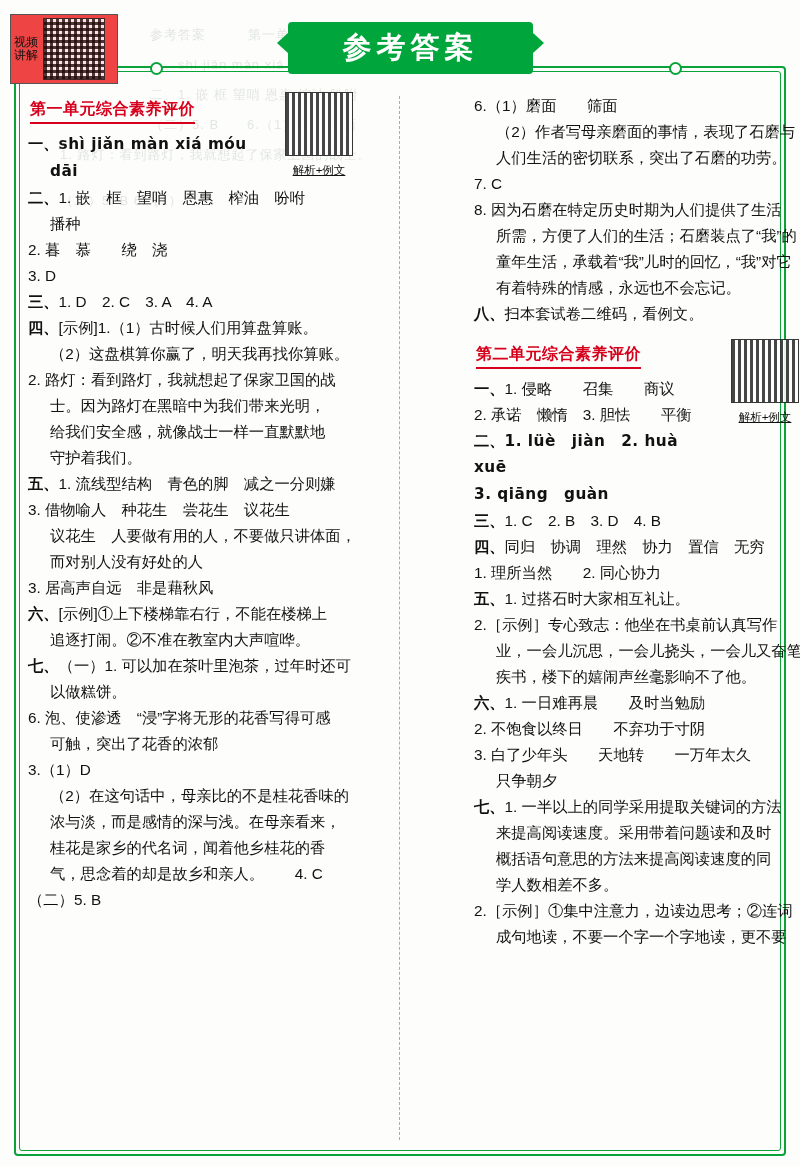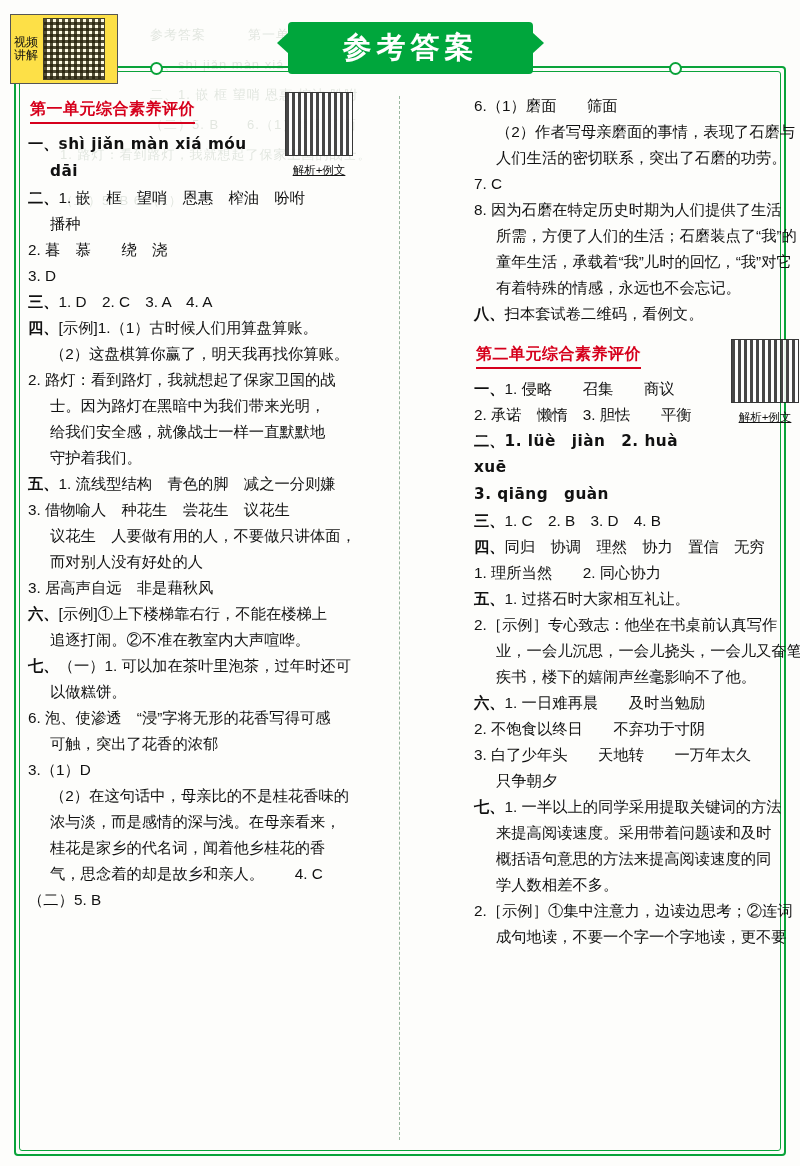--- a/index.html
+++ b/index.html
@@ -72,21 +72,21 @@
   }
   .corner-dot{
     position:absolute;width:9px;height:9px;border:2px solid #0aa33a;border-radius:50%;
     background:#fff;z-index:7;
   }
   
   .video-box{
     position:absolute;left:10px;top:14px;
     width:106px;height:68px;
     border:1px solid #555;
-    background:#fde047;
+    background:#ef4444;
     display:flex;align-items:center;
     z-index:8;
   }
   .video-box .vb-label{
     width:26px;
     font-size:12px;
     line-height:13px;
     text-align:center;
     color:#111;
     padding-left:2px;

